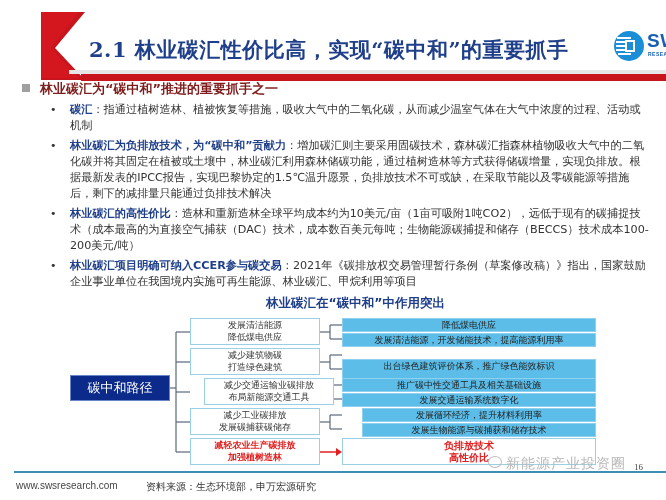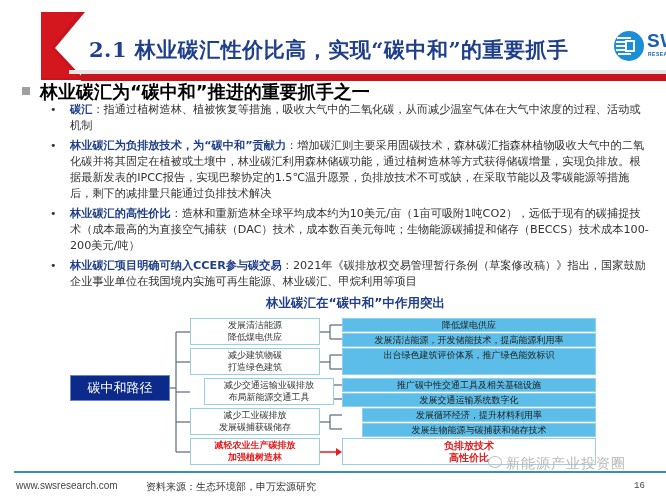--- a/index.html
+++ b/index.html
@@ -10,21 +10,21 @@
   .hdr { position: absolute; left: 0; top: 12px; width: 666px; height: 72px; margin-left: 41px; }
   .chevron { position: absolute; left: 0; top: 0; }
   .title { position: absolute; left: 48px; top: 24px; font-size: 21px; font-weight: bold; color: #1f3f8a; letter-spacing: 0.5px; white-space: nowrap; font-family: "DejaVu Serif", "Liberation Serif", serif; }
   .logo { position: absolute; left: 572px; top: 18px; width: 90px; height: 36px; }
   .logo-text { position: absolute; left: 34px; top: 0px; font-size: 19px; font-weight: bold; color: #1a5fb4; font-family: "Liberation Sans", sans-serif; letter-spacing: 0.5px; }
   .logo-sub { position: absolute; left: 35px; top: 21px; font-size: 5px; font-weight: bold; color: #1a5fb4; letter-spacing: 0.5px; font-family: "Liberation Sans", sans-serif; }
   .redband { position: absolute; left: 40px; top: 62px; width: 626px; height: 7px; background: #c8141c; }
   .redband-top { position: absolute; left: 28px; top: 58px; width: 638px; height: 4px; background: #e6e6e6; }
 
   
-  .section-head { position: absolute; left: 22px; top: 80px; font-size: 18px; font-weight: bold; color: #000000; white-space: nowrap; }
+  .section-head { position: absolute; left: 22px; top: 80px; font-size: 13px; font-weight: bold; color: #7f1d1d; white-space: nowrap; }
   .section-head .sq { display: inline-block; width: 8px; height: 8px; background: #a0a0a0; margin-right: 10px; vertical-align: middle; position: relative; top: -2px; }
 
   .bullets { position: absolute; left: 50px; top: 102px; width: 600px; list-style: none; }
   .bullets li { position: relative; font-size: 11.2px; line-height: 16px; color: #333; margin-bottom: 4px; padding-left: 20px; }
   .bullets li .dot { position: absolute; left: 0; top: 0; font-size: 11px; color: #333; }
   .bullets li b { color: #1f3f8a; }
 
   
   .dgm-title { position: absolute; left: 0; width: 666px; top: 295px; text-align: center; font-size: 12.5px; font-weight: bold; color: #1f3f8a; padding-left: 45px; }
   .root { position: absolute; left: 62px; top: 375px; width: 100px; height: 26px; background: #0b2a8a; color: #ffffff; font-size: 13px; display: flex; align-items: center; justify-content: center; border: 1px solid #6b86c8; margin-left: 8px; }
@@ -34,21 +34,21 @@
   .right .cell { flex: 1; background: #5bbde8; border: 1px solid #8dd0ef; font-size: 9px; line-height: 12px; color: #222; text-align: center; }
   .right .cell + .cell { margin-top: 1px; }
   .right.white { background: #fff; border: 1.5px solid #9ad0e6; color: #e02020; font-weight: bold; font-size: 10px; line-height: 12px; text-align: center; justify-content: center; }
 
   svg.lines { position: absolute; left: 0; top: 0; }
 
   
   .footline { position: absolute; left: 14px; top: 471px; width: 652px; height: 2px; background: #3a8fb7; }
   .foot-url { position: absolute; left: 16px; top: 480px; font-size: 10px; color: #444; font-family: "Liberation Sans", sans-serif; }
   .foot-src { position: absolute; left: 146px; top: 480px; font-size: 10px; color: #333; }
-  .foot-page { position: absolute; left: 634px; top: 481px; font-size: 9px; color: #444; font-family: Liberation Mono, monospace; }
+  .foot-page { position: absolute; left: 634px; top: 462px; font-size: 9px; color: #444; font-family: Liberation Serif, serif; }
   .watermark { position: absolute; left: 488px; top: 455px; font-size: 14px; color: #b8b8b8; letter-spacing: 1px; white-space: nowrap; }
   .watermark .wm-icon { display: inline-block; width: 14px; height: 12px; border: 1.5px solid #bdbdbd; border-radius: 50%; margin-right: 4px; vertical-align: middle; position: relative; top: -2px; }
 </style>
 </head>
 <body>
 
 <div class="hdr">
   <svg class="chevron" width="60" height="72" viewBox="0 0 60 72">
     <polygon points="0,0 44,0 14,36 44,68 0,68" fill="#c8141c"></polygon>
     <polygon points="0,0 38,0 10,36 38,66 0,66" fill="#d4161f"></polygon>
@@ -142,21 +142,21 @@
 </div>
 <div class="right" style="top:318px;">
   <div class="cell">降低煤电供应</div>
   <div class="cell">发展清洁能源，开发储能技术，提高能源利用率</div>
 </div>
 
 <div class="mid" style="top:348px;">
   <span>减少建筑物碳</span>
   <span>打造绿色建筑</span>
 </div>
-<div class="right" style="top:348px;gap:48px;">
+<div class="right" style="top:359px;gap:48px;">
   <div class="cell">出台绿色建筑评价体系，推广绿色能效标识</div>
 </div>
 
 <div class="mid" style="top:378px;margin-left:14px;">
   <span>减少交通运输业碳排放</span>
   <span>布局新能源交通工具</span>
 </div>
 <div class="right" style="top:378px;">
   <div class="cell">推广碳中性交通工具及相关基础设施</div>
   <div class="cell">发展交通运输系统数字化</div>

